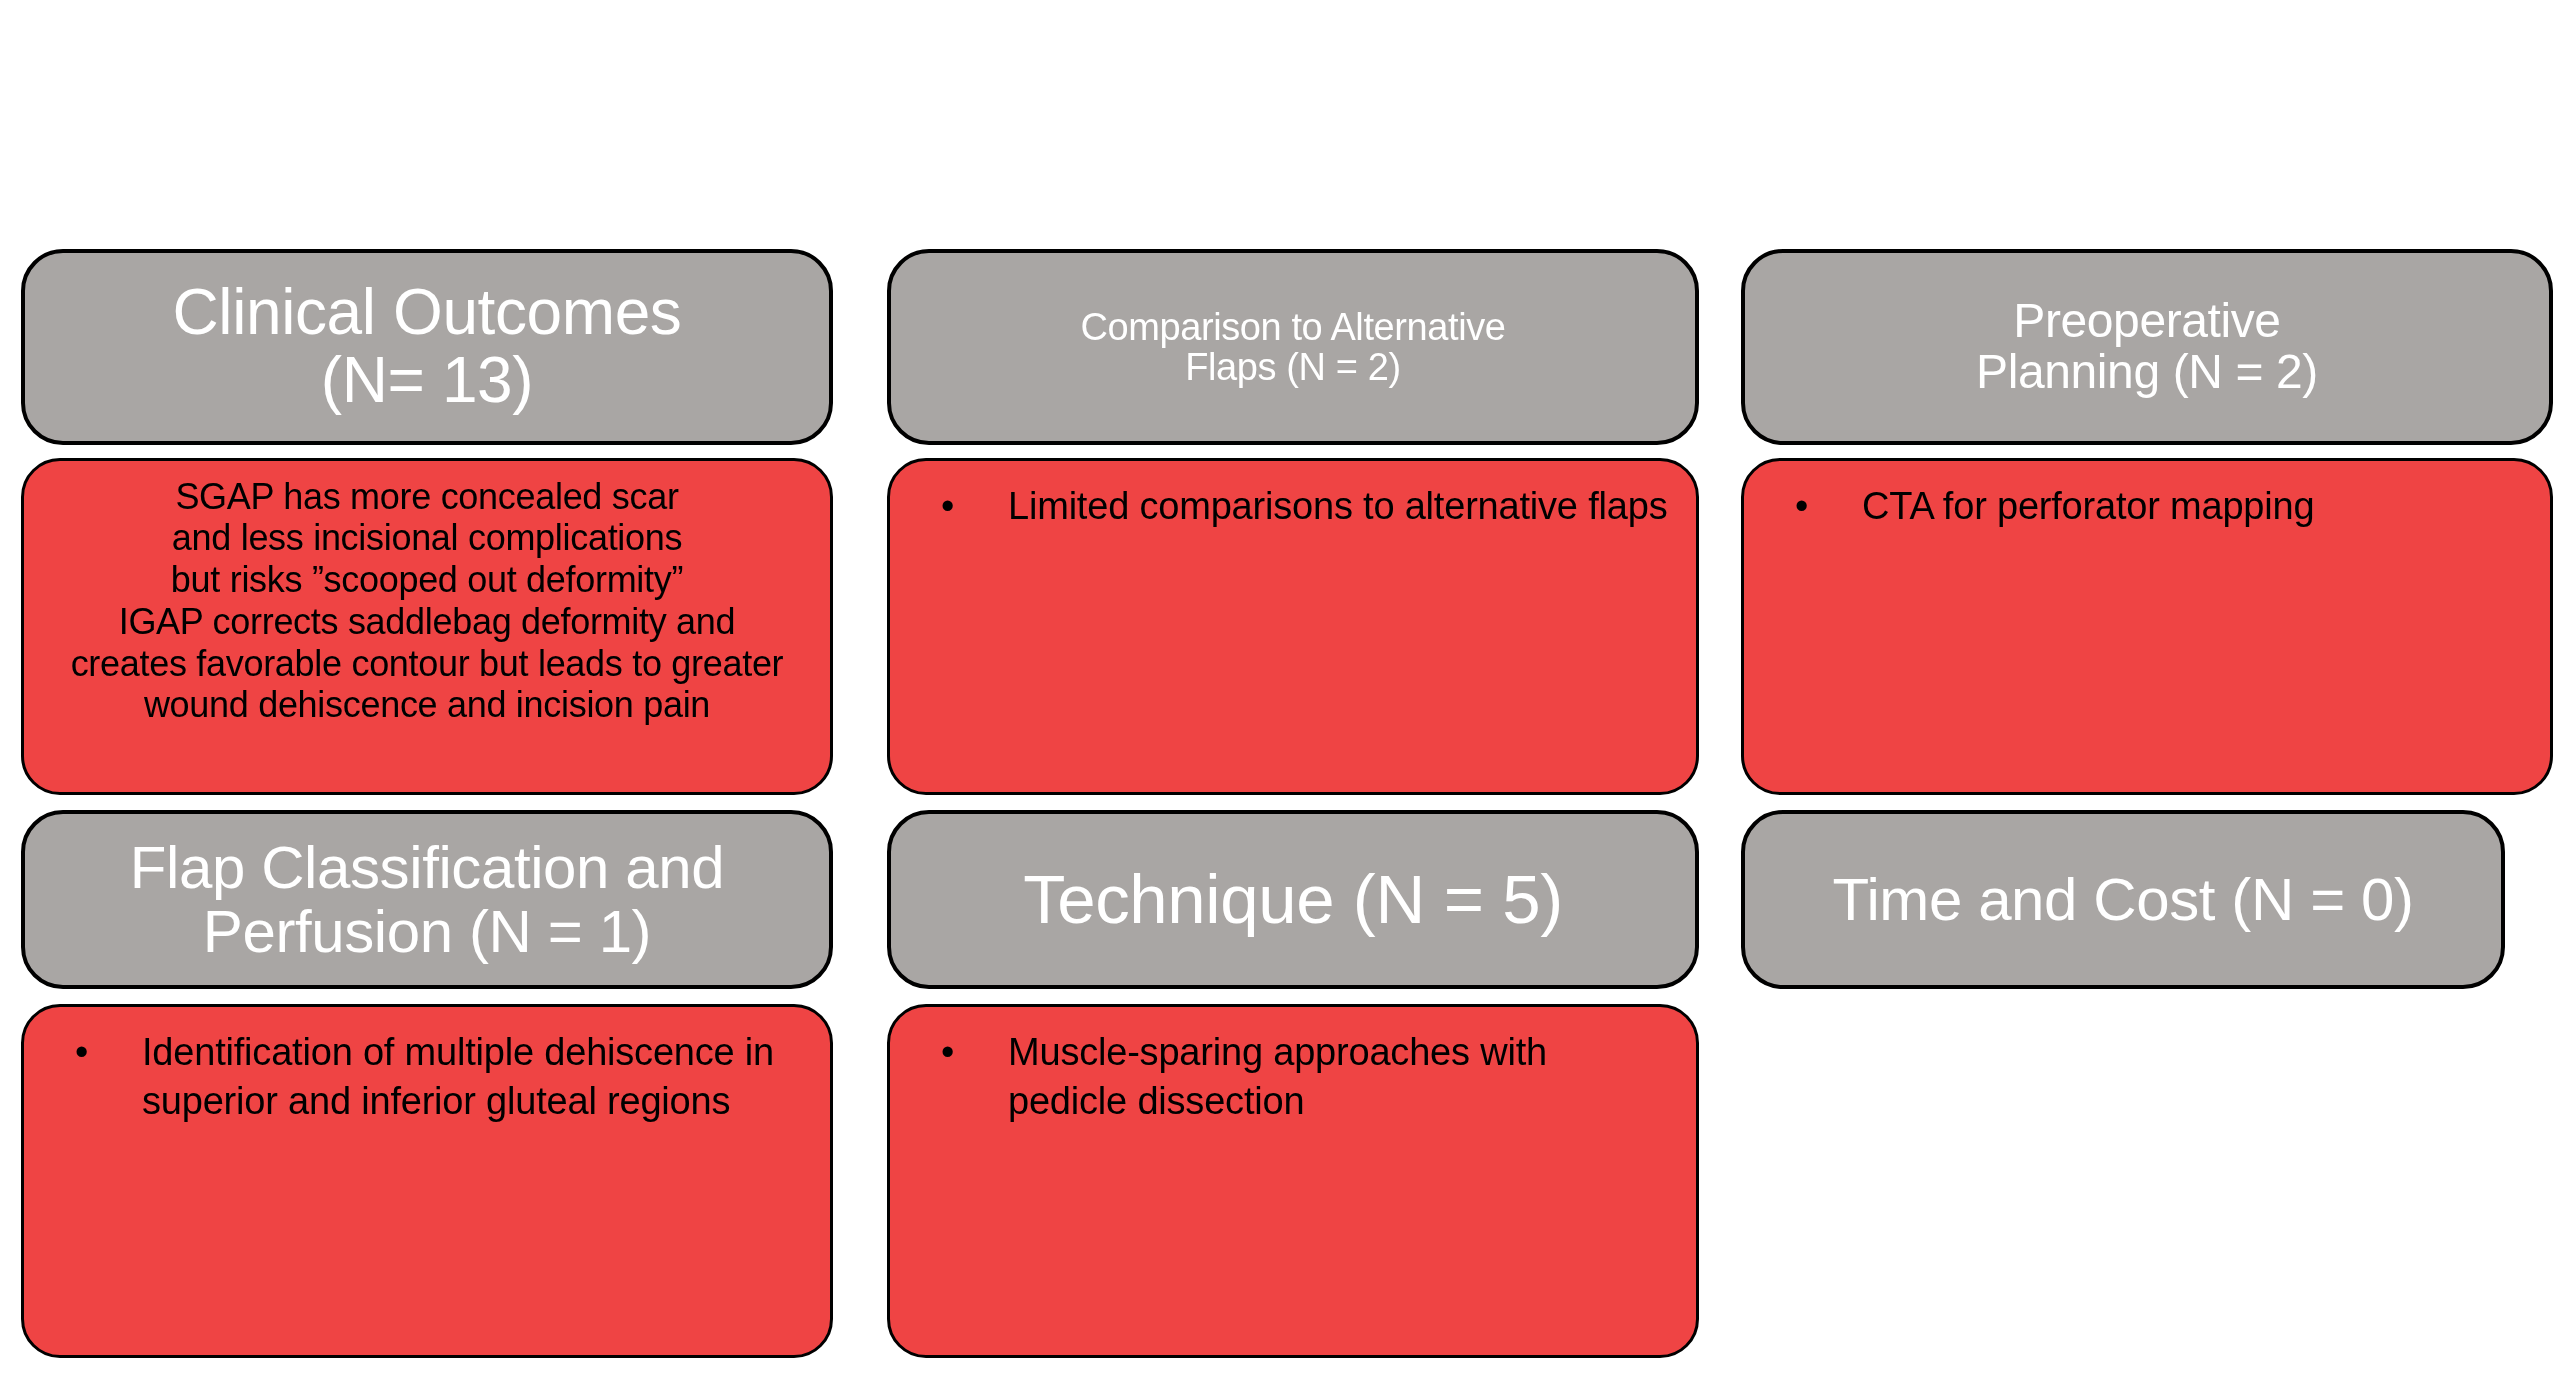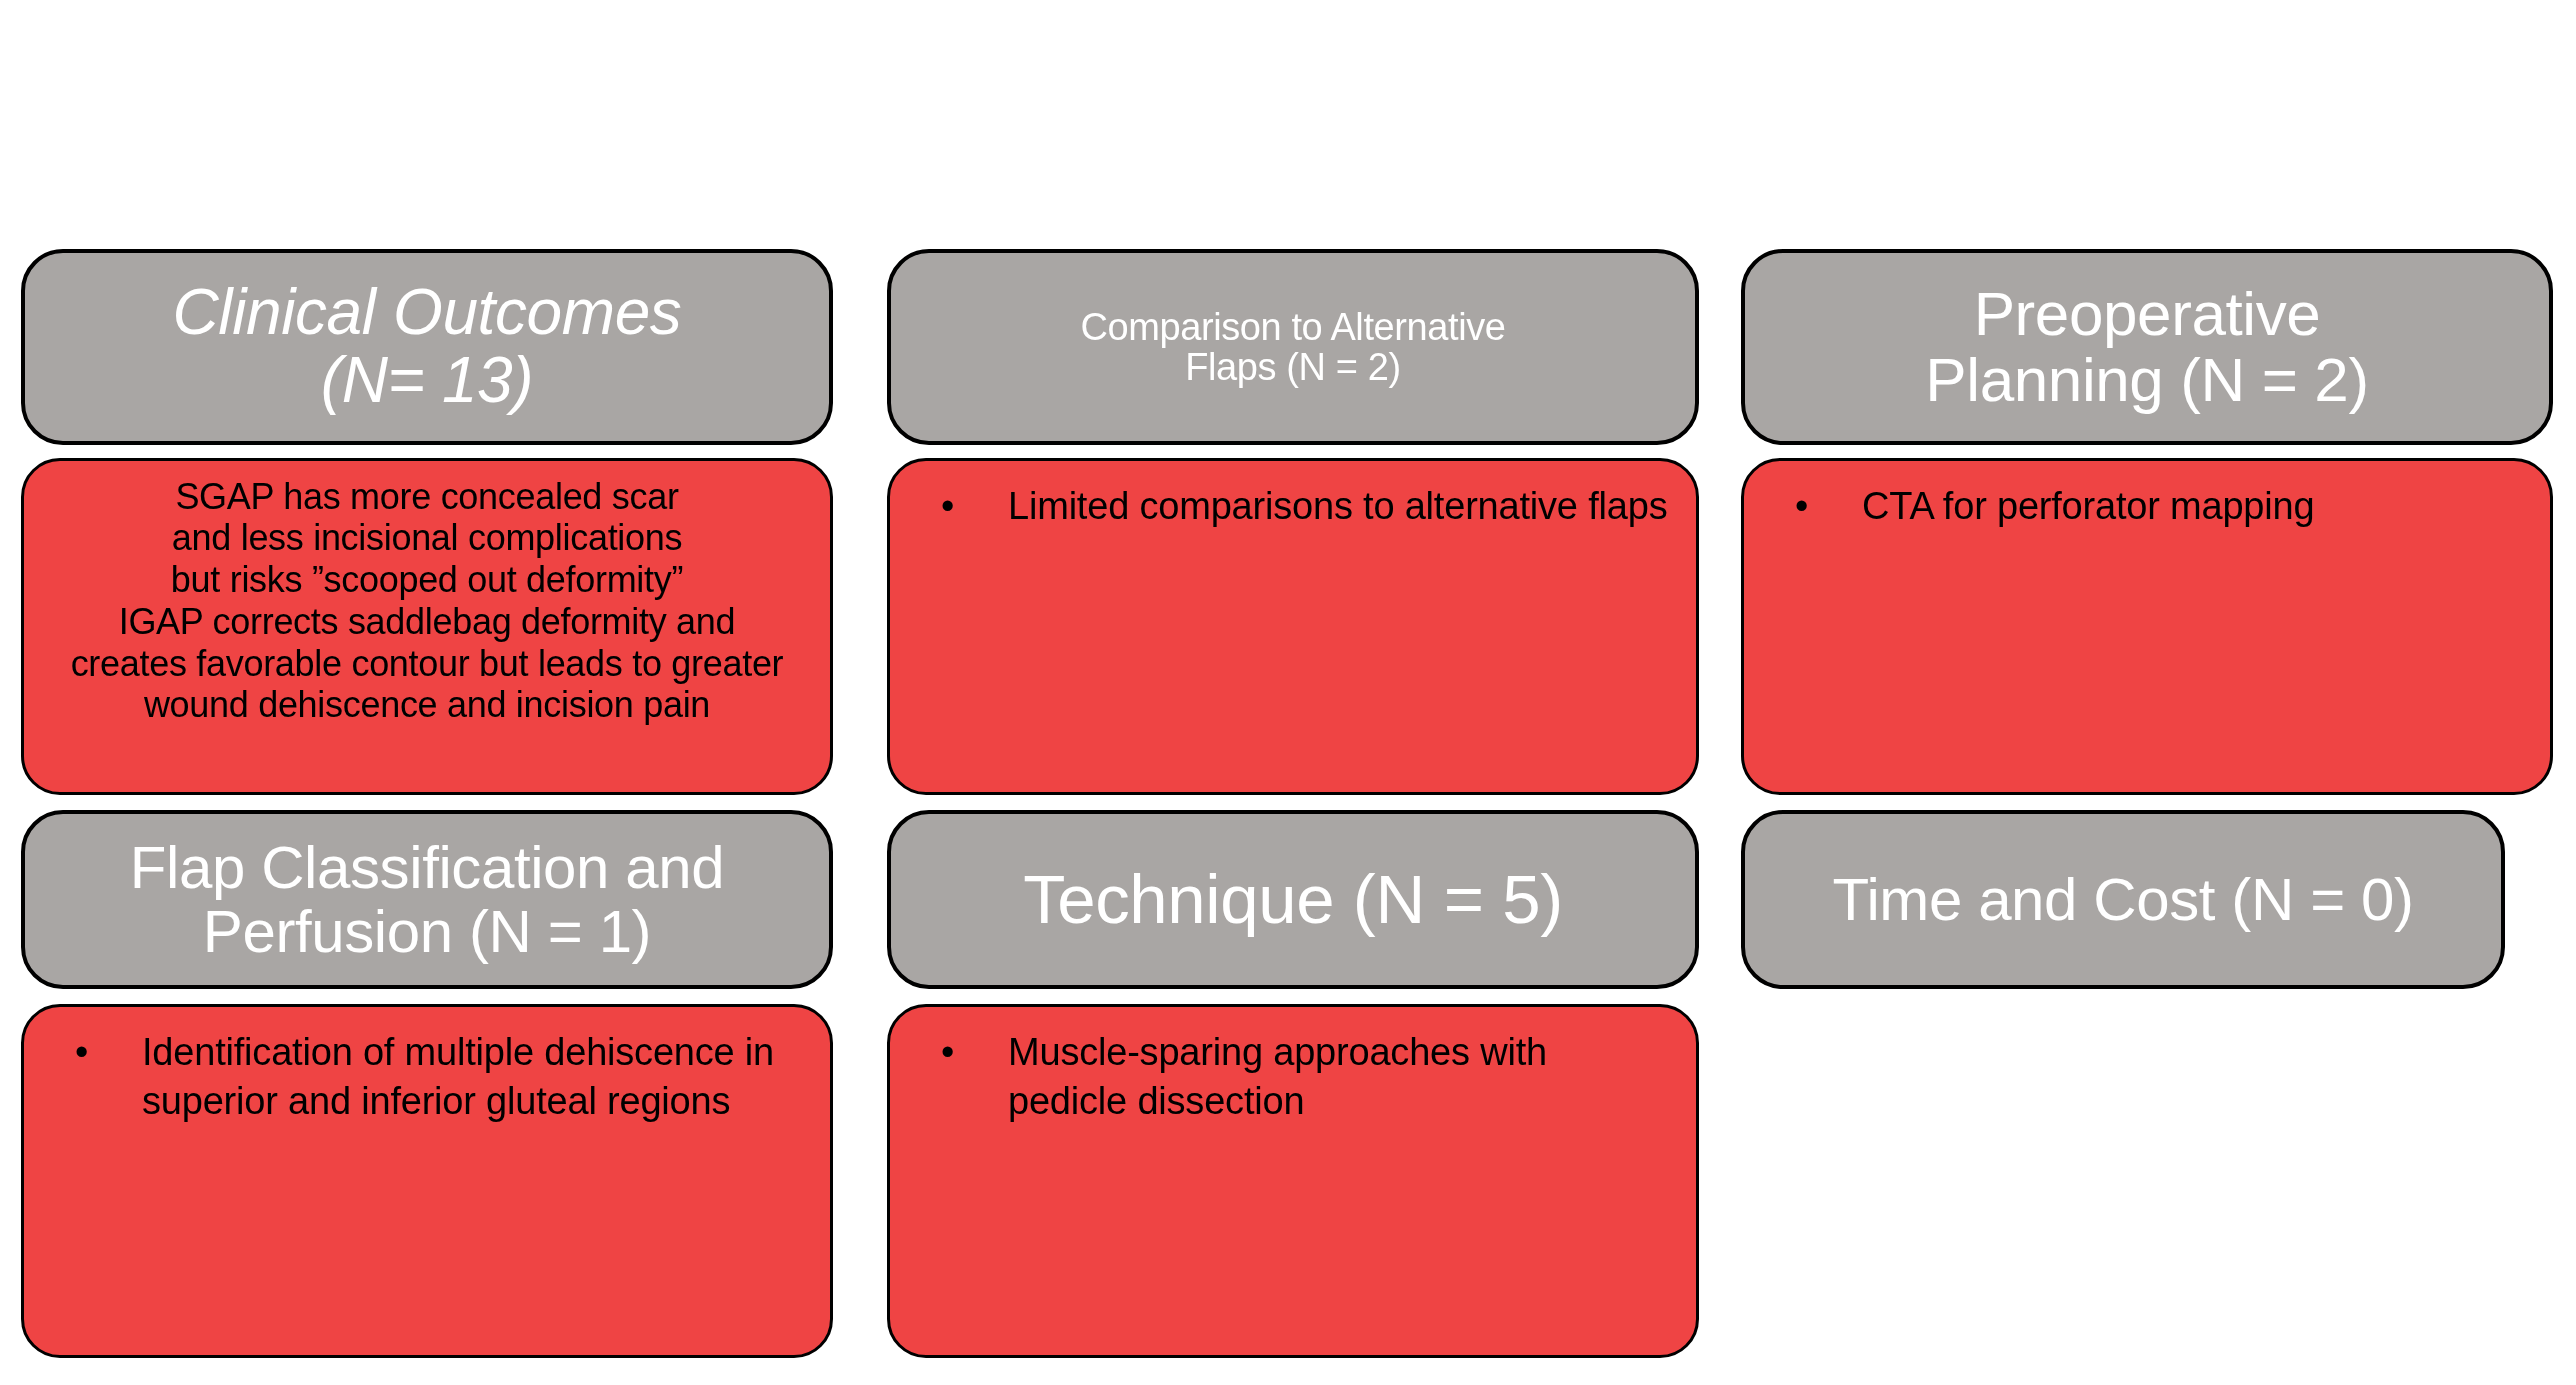--- a/index.html
+++ b/index.html
@@ -96,23 +96,23 @@
     font-size: 36px;
     line-height: 1.16;
     letter-spacing: -0.3px;
     white-space: pre-line;
     margin: 0;
   }
 
   
   #root-box      { left: 887px; top: 16.3px;   width: 812px;  height: 194px;  font-size: 67px; }
 
-  #hdr-clinical  { left: 21px;   top: 249px;  width: 812px;  height: 196px;  font-size: 64px; font-style: italic; }
+  #hdr-clinical  { left: 21px;   top: 249px;  width: 812px;  height: 196px;  font-size: 64px; }
   #hdr-compare   { left: 887px; top: 249px;  width: 812px;  height: 196px;  font-size: 38px; }
-  #hdr-preop     { left: 1741px; top: 249px;  width: 812px;  height: 196px;  font-size: 62px; }
+  #hdr-preop     { left: 1741px; top: 249px;  width: 812px;  height: 196px;  font-size: 48px; }
 
   #body-clinical { left: 21px;   top: 458px;  width: 812px;  height: 337px; }
   #body-compare  { left: 887px; top: 458px;  width: 812px;  height: 337px; }
   #body-preop    { left: 1741px; top: 458px;  width: 812px;  height: 337px; }
 
   #hdr-flapclass { left: 21px;   top: 810px;  width: 812px;  height: 179px;  font-size: 60px; }
   #hdr-technique { left: 887px; top: 810px;  width: 812px;  height: 179px;  font-size: 69px; }
   #hdr-timecost  { left: 1741px; top: 810px;  width: 764px;  height: 179px;  font-size: 60px; }
 
   #body-flapclass{ left: 21px;   top: 1004px; width: 812px;  height: 354px; }

